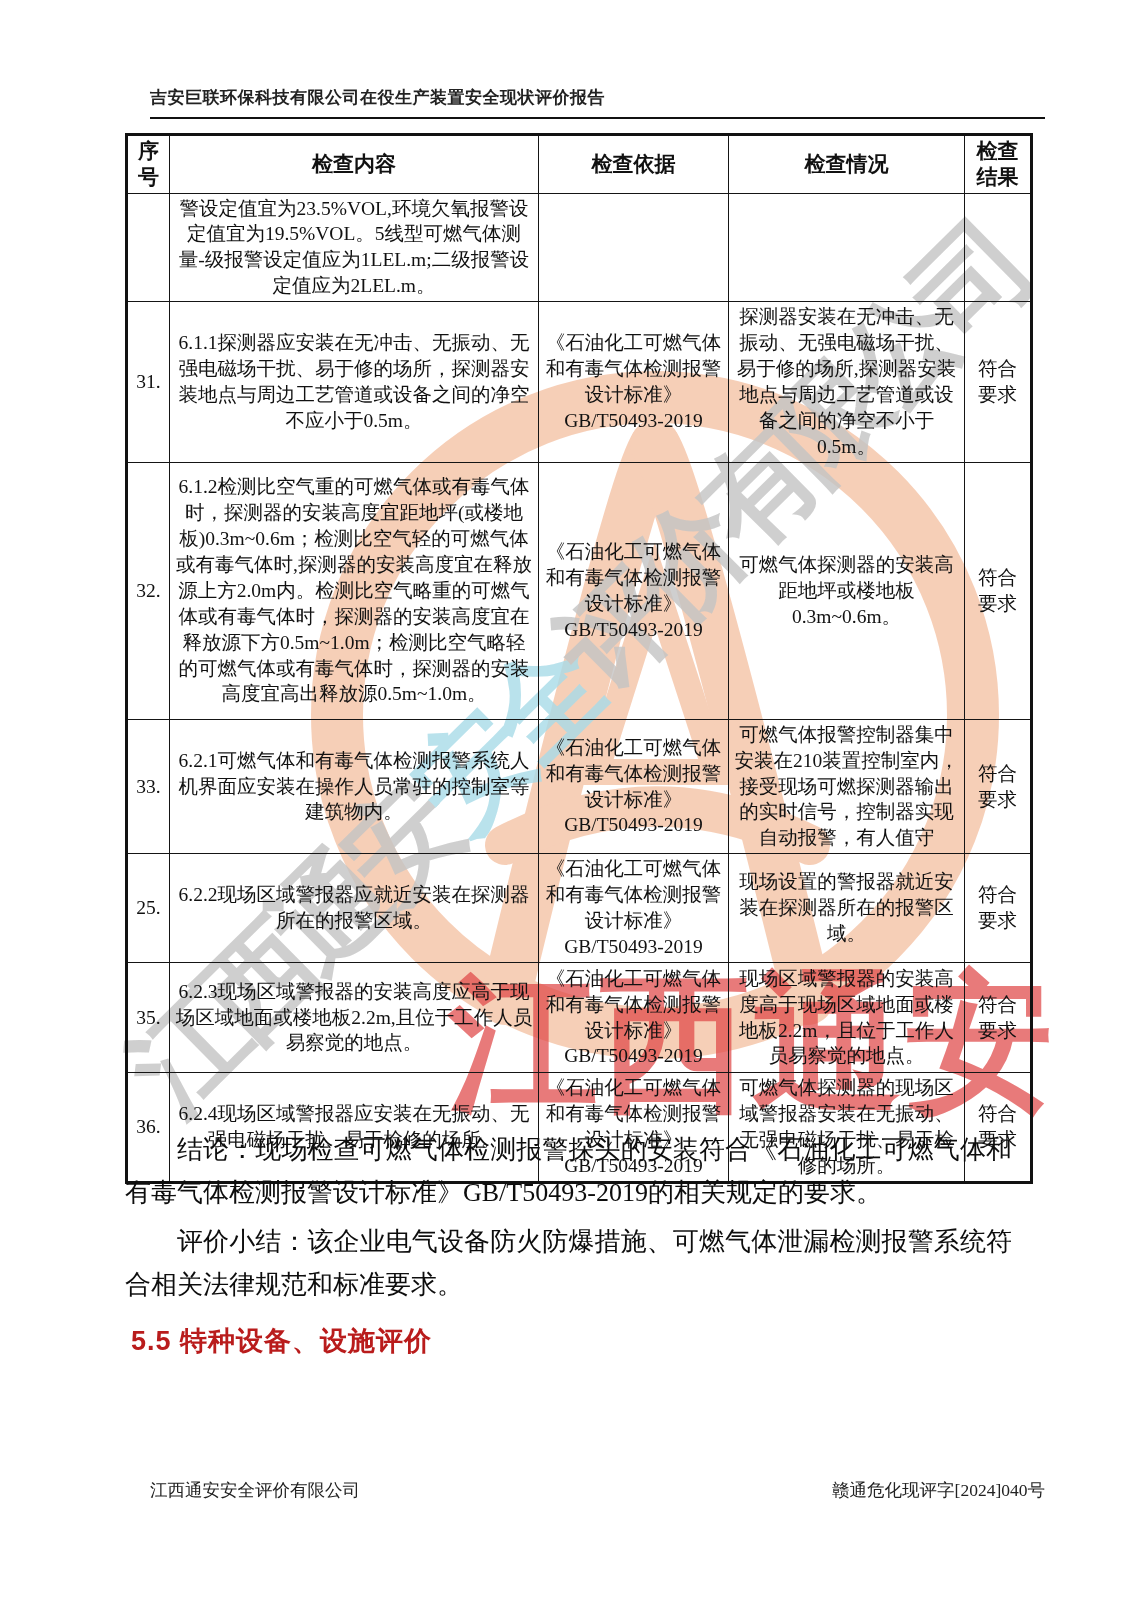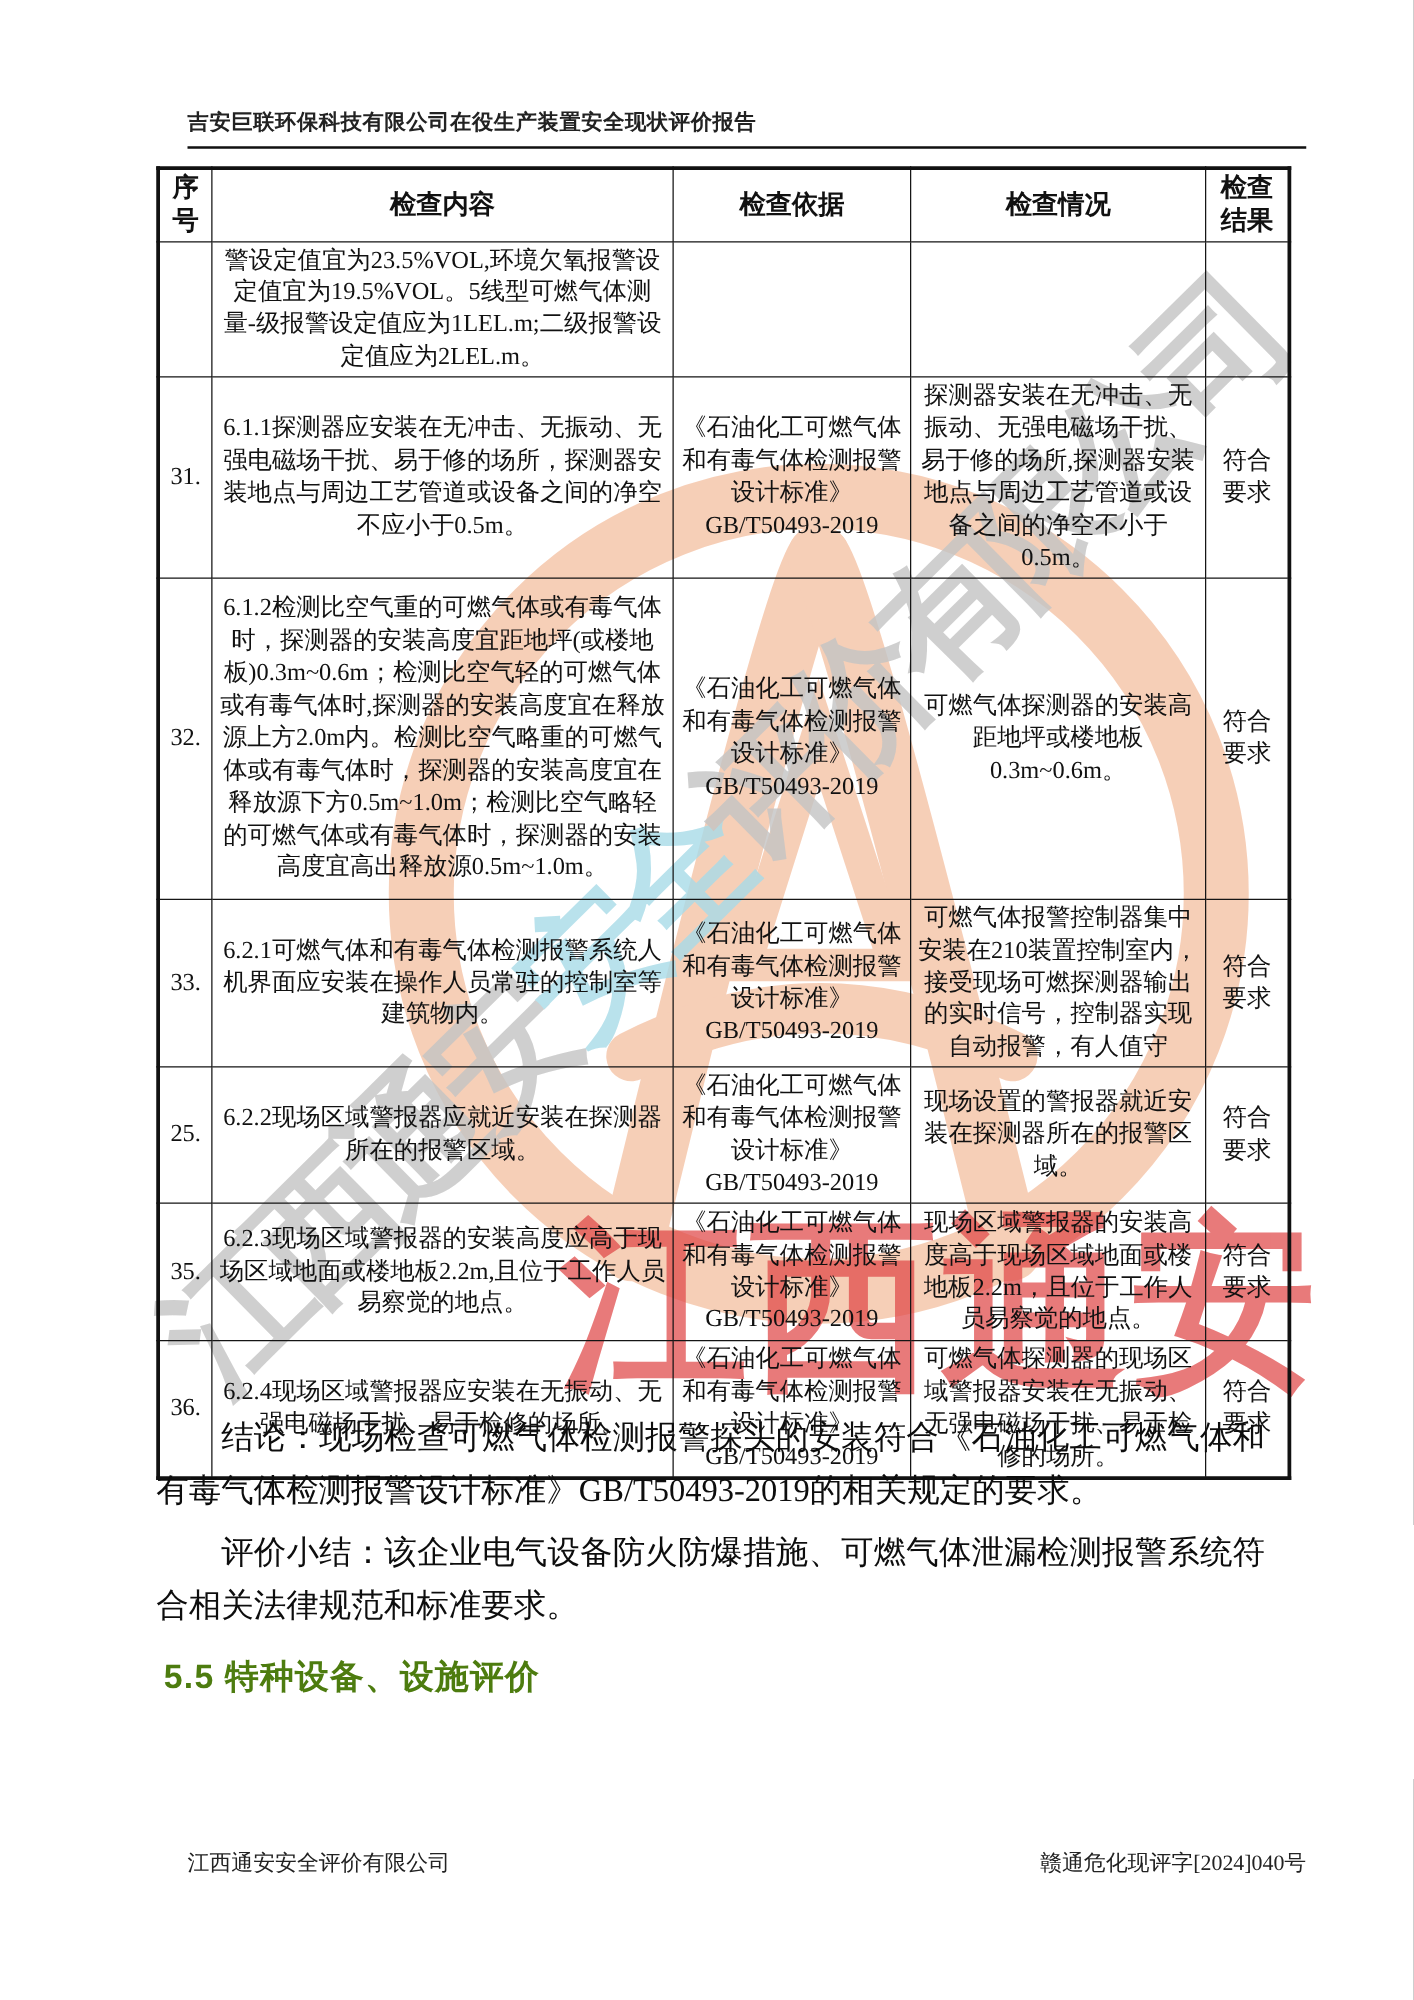--- a/index.html
+++ b/index.html
@@ -70,21 +70,21 @@
   }
   .body-text p{
     margin:0;padding:0;
     font-size:26px;line-height:43px;
     text-align:justify;text-indent:2em;color:#0d0d0d;
   }
   .body-text p.gap{margin-top:6px;}
   .section-heading{
     margin:17px 0 10px 6px;
     font-family:"Liberation Sans","DejaVu Sans",sans-serif;
-    font-weight:bold;font-size:27px;color:#4d7c0f;
+    font-weight:bold;font-size:27px;color:#b91c1c;
     letter-spacing:1px;
   }
   
   .footer{
     position:absolute;left:125px;top:1478px;width:920px;height:24px;
     font-size:17.5px;color:#222;
   }
   .footer .f-left{position:absolute;left:25px;top:0;}
   .footer .f-center{position:absolute;left:0;width:100%;text-align:center;top:0;font-size:16px;}
   .footer .f-right{position:absolute;right:0;top:0;}

